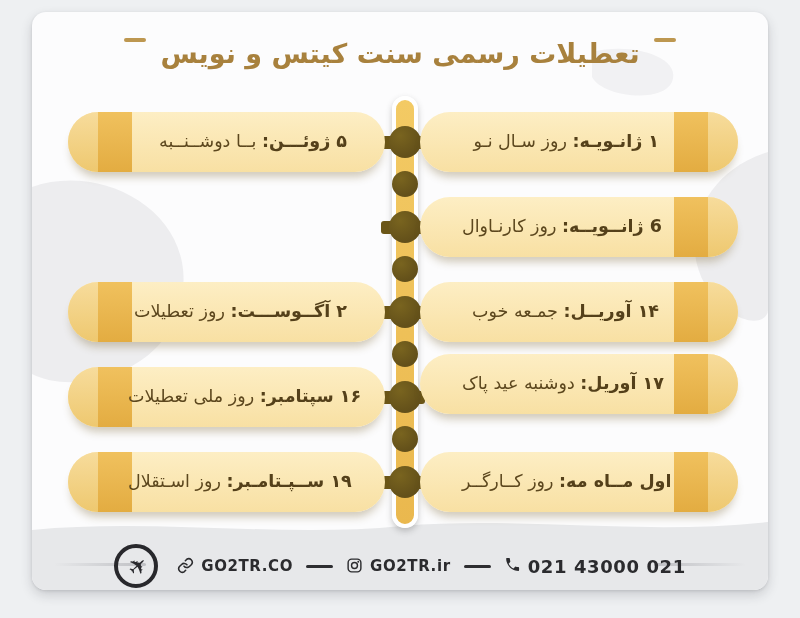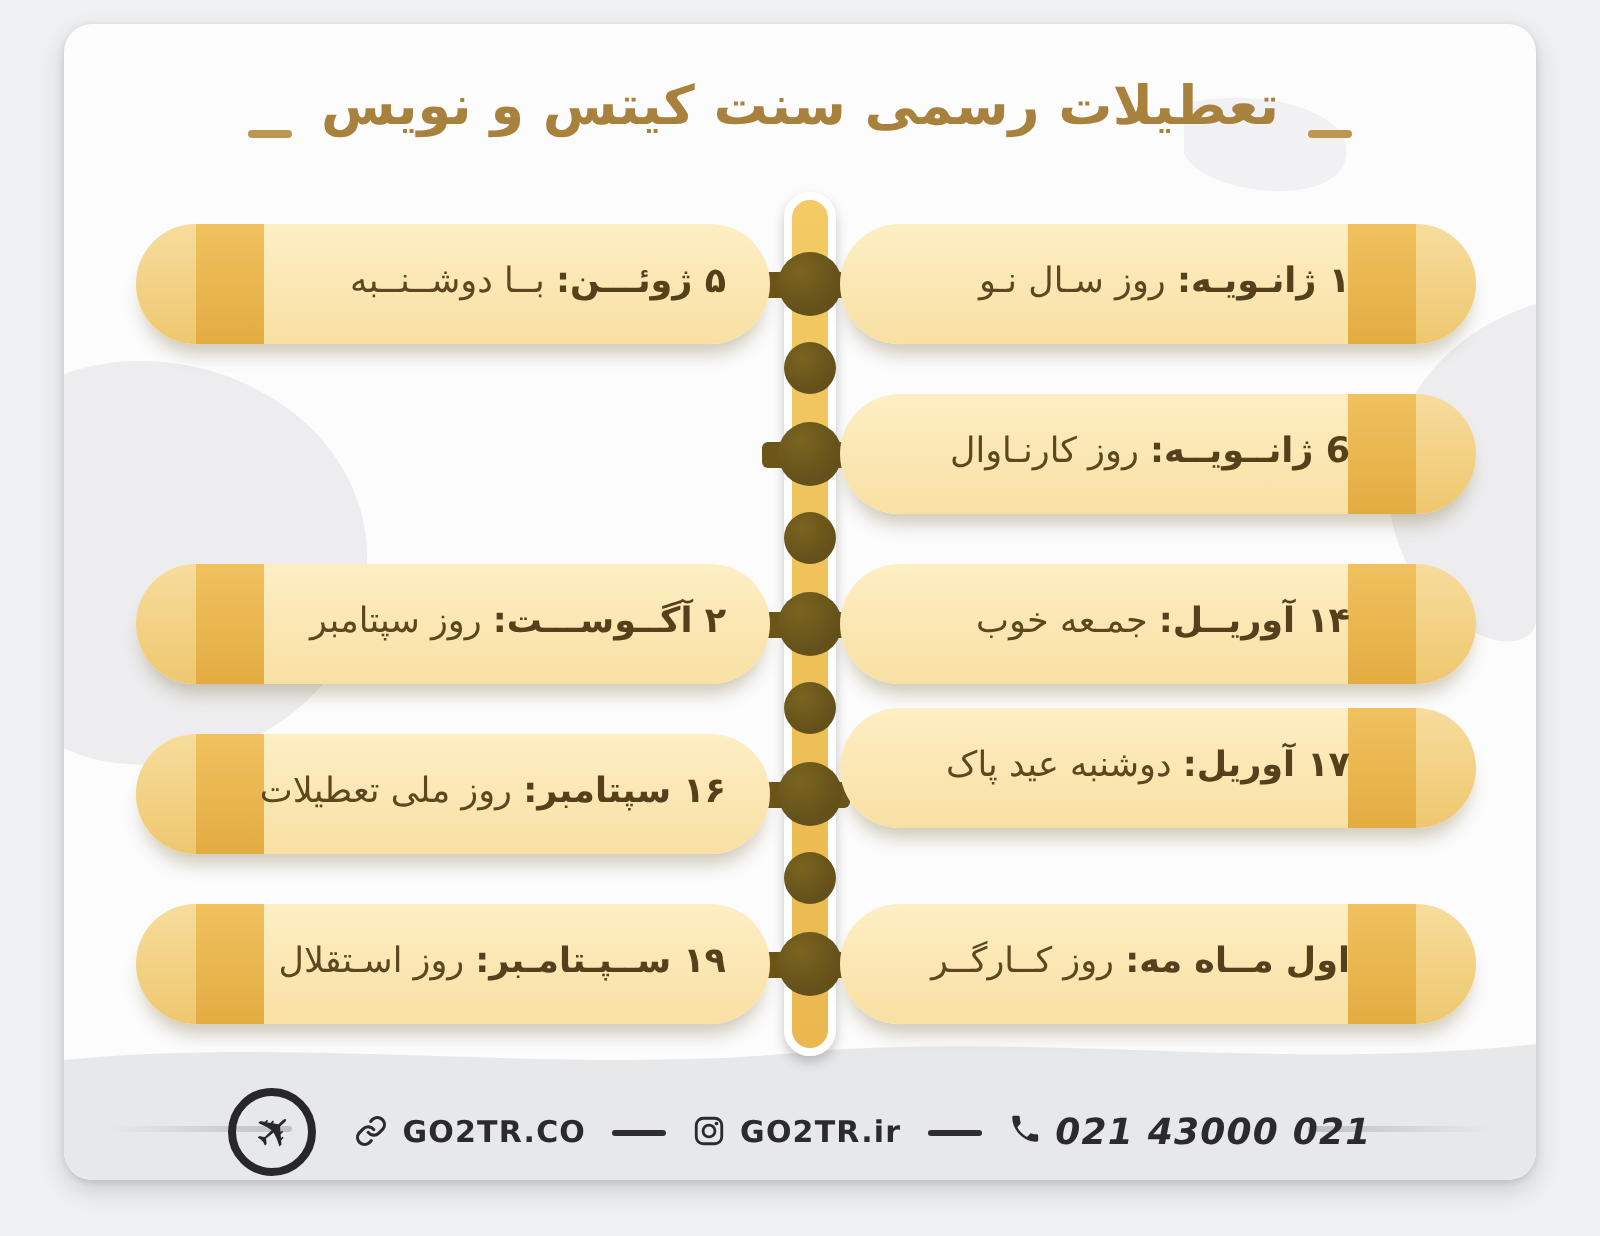--- a/index.html
+++ b/index.html
@@ -16,21 +16,21 @@
     border-radius:14px;
     box-shadow:0 5px 12px rgba(40,40,50,.18), 0 1px 3px rgba(40,40,50,.12);
     overflow:hidden;
   }
   .map-bg{position:absolute;inset:0;z-index:0;}
   .content{position:absolute;inset:0;z-index:1;}
 
   
   .title-row{
     position:absolute;top:26px;left:0;width:100%;
-    display:flex;align-items:flex-end;justify-content:center;gap:14px;
+    display:flex;align-items:flex-start;justify-content:center;gap:14px;
   }
   .title-dash{width:22px;height:4px;border-radius:2px;background:#bd9750;}
   .title-text{
     font-size:27px;font-weight:700;color:#a8813d;
     direction:rtl;white-space:nowrap;letter-spacing:0;
   }
 
   
   .tl-bar{
     position:absolute;left:360px;top:84px;width:18px;height:424px;
@@ -57,21 +57,21 @@
     display:flex;align-items:center;
   }
   .pill-left{left:36px;width:317px;}
   .pill-right{left:388px;width:318px;}
   .pill .cap,.pill .stripe{position:absolute;top:0;bottom:0;}
   .pill-left .cap{left:0;width:30px;background:linear-gradient(180deg,#f7dc9c,#eec86f);}
   .pill-left .stripe{left:30px;width:34px;background:linear-gradient(180deg,#f0c15e,#e3ac41);}
   .pill-right .cap{right:0;width:30px;background:linear-gradient(180deg,#f7dc9c,#eec86f);}
   .pill-right .stripe{right:30px;width:34px;background:linear-gradient(180deg,#f0c15e,#e3ac41);}
   .pill-text{
-    position:relative;width:100%;margin:0;
+    position:relative;width:100%;margin:16px;
     direction:rtl;text-align:right;
     font-size:17.5px;color:#5c471e;line-height:1;white-space:nowrap;
   }
   .pill-left .pill-text{padding:0 22px 0 44px;}
   .pill-right .pill-text{padding:0 63px 0 26px;}
   .pill-text b{font-weight:700;color:#54401a;}
 
   
   .footer-row{
     position:absolute;left:0;top:530px;width:100%;height:48px;
@@ -83,21 +83,21 @@
   .fade-line.r{right:22px;background:linear-gradient(270deg,rgba(190,191,195,0),#bfc0c4);}
   .logo-circle{
     width:44px;height:44px;border-radius:50%;
     border:4px solid #28282c;box-sizing:border-box;
     display:flex;align-items:center;justify-content:center;
     margin-right:6px;
   }
   .logo-plane{font-size:23px;color:#28282c;transform:rotate(-42deg) translate(1px,1px);line-height:1;}
   .footer-item{display:flex;align-items:flex-start;gap:7px;cursor:pointer;}
   .footer-label{font-size:15px;font-weight:700;letter-spacing:.6px;}
-  .footer-phone{font-size:18px;font-weight:700;letter-spacing:.6px;font-style:italic;}
+  .footer-phone{font-size:18px;font-weight:700;letter-spacing:.6px;}
   .sep-dash{width:27px;height:3px;background:#2e2e31;border-radius:2px;}
   .f-icon{display:block;}
 </style>
 </head>
 <body>
 
 <div class="card">
 
   <svg class="map-bg" width="736" height="578" viewBox="0 0 736 578">
     <path d="M0 175 C70 150,165 200,150 285 C138 360,45 385,0 362 Z" fill="#ededef"></path>
@@ -159,21 +159,21 @@
     </div>
 
     <div class="pill pill-left" style="top:100px">
       <span class="cap"></span>
       <span class="stripe"></span>
       <p class="pill-text"><b>۵ ژوئـــن:</b> <span>بــا دوشــنــبه</span></p>
     </div>
     <div class="pill pill-left" style="top:270px">
       <span class="cap"></span>
       <span class="stripe"></span>
-      <p class="pill-text"><b>۲ آگــوســـت:</b> <span>روز سپتامبر</span></p>
+      <p class="pill-text"><b>۲ آگــوســـت:</b> <span>روز تعطیلات</span></p>
     </div>
     <div class="pill pill-left" style="top:355px">
       <span class="cap"></span>
       <span class="stripe"></span>
       <p class="pill-text"><b>۱۶ سپتامبر:</b> <span>روز ملی تعطیلات</span></p>
     </div>
     <div class="pill pill-left" style="top:440px">
       <span class="cap"></span>
       <span class="stripe"></span>
       <p class="pill-text"><b>۱۹ ســپـتامـبر:</b> <span>روز اسـتقلال</span></p>

